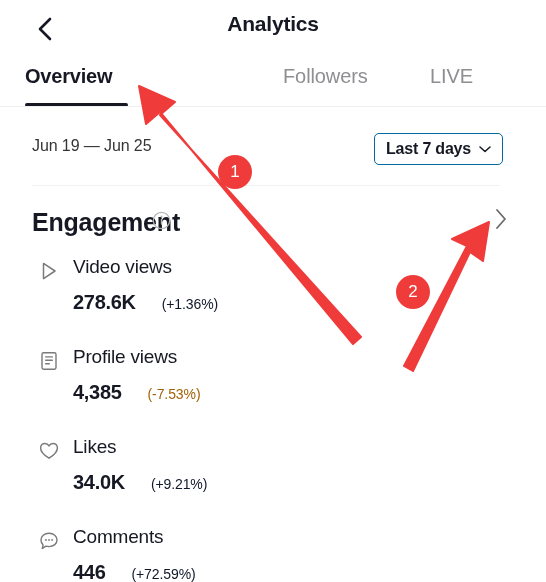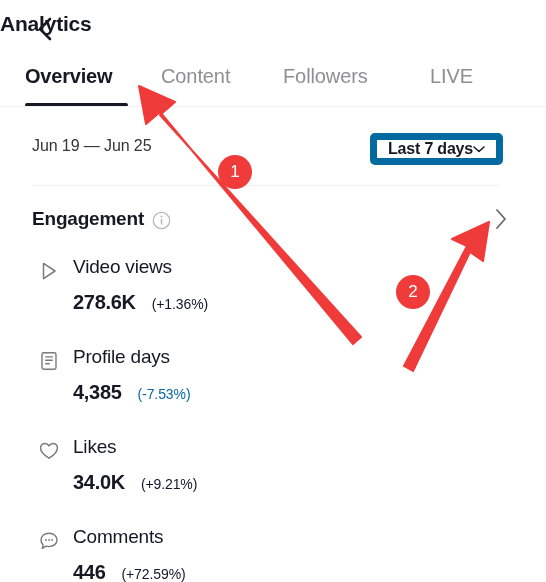--- a/index.html
+++ b/index.html
@@ -39,20 +39,21 @@
     align-items: center;
     justify-content: center;
     cursor: pointer;
   }
   .back-btn svg { display: block; }
   .page-title {
     position: absolute;
     left: 0;
     top: 12px;
     width: 546px;
+    text-align: center;
     font-size: 21px;
     font-weight: bold;
     color: #161823;
     letter-spacing: -0.2px;
   }
 
   
   .tabs {
     position: absolute;
     top: 62px;
@@ -112,26 +113,26 @@
     font-size: 16px;
     color: #343434;
     letter-spacing: -0.1px;
   }
   .range-select {
     position: absolute;
     right: 43px;
     top: 3px;
     height: 32px;
     padding: 0 11px;
-    border: 7px solid #0369a1;
+    border: 1px solid #0369a1;
     border-radius: 5px;
     background: #ffffff;
     display: flex;
     align-items: center;
-    gap: 0;
+    gap: 8px;
     cursor: pointer;
     box-sizing: border-box;
   }
   .range-select-label {
     font-size: 16px;
     font-weight: bold;
     color: #161823;
     letter-spacing: -0.2px;
   }
 
@@ -149,21 +150,21 @@
     position: absolute;
     top: 206px;
     left: 0;
     width: 546px;
     height: 32px;
   }
   .section-title {
     position: absolute;
     left: 32px;
     top: 2px;
-    font-size: 19px;
+    font-size: 25px;
     font-weight: bold;
     color: #161823;
     letter-spacing: -0.2px;
   }
   .info-icon {
     position: absolute;
     left: 152px;
     top: 5px;
     cursor: pointer;
   }
@@ -200,34 +201,34 @@
     color: #161823;
     letter-spacing: -0.2px;
     text-align: right;
   }
   .metric-value-row {
     position: absolute;
     left: 73px;
     top: 33px;
     display: flex;
     align-items: baseline;
-    gap: 16px;
+    gap: 26px;
   }
   .metric-value {
     font-size: 20px;
     font-weight: bold;
     color: #161823;
     letter-spacing: -0.3px;
   }
   .metric-delta {
     font-size: 14px;
     letter-spacing: -0.1px;
   }
   .delta-up { color: #0f172a; }
-  .delta-down { color: #0369a1; }
+  .delta-down { color: #a16207; }
 
   
   .annotations {
     position: absolute;
     inset: 0;
     pointer-events: none;
   }
   .annotations svg {
     position: absolute;
     inset: 0;
@@ -260,23 +261,20 @@
         </svg>
       </span>
     </div>
     <div class="page-title">Analytics</div>
   </div>
 
   <div class="tabs">
     <div class="tab active" style="left:25px;">
       <span>Overview</span>
     </div>
-    <div class="tab inactive" style="left:161px;">
-      <span>Content</span>
-    </div>
     <div class="tab inactive" style="left:283px;">
       <span>Followers</span>
     </div>
     <div class="tab inactive" style="left:430px;">
       <span>LIVE</span>
     </div>
     <div class="tab-underline"></div>
     <div class="tabs-border"></div>
   </div>
 
@@ -327,21 +325,21 @@
 
     <div class="metric">
       <div class="metric-icon">
         <svg width="22" height="22" viewBox="0 0 22 22">
           <rect x="4" y="2.8" width="14" height="16.4" rx="1.6" fill="none" stroke="#7a7a7a" stroke-width="1.4"></rect>
           <rect x="7" y="6.2" width="8" height="1.4" rx="0.7" fill="#7a7a7a"></rect>
           <rect x="7" y="9.6" width="8" height="1.4" rx="0.7" fill="#7a7a7a"></rect>
           <rect x="7" y="13" width="5" height="1.4" rx="0.7" fill="#7a7a7a"></rect>
         </svg>
       </div>
-      <div class="metric-label">Profile days</div>
+      <div class="metric-label">Profile views</div>
       <div class="metric-value-row">
         <span class="metric-value">4,385</span>
         <span class="metric-delta delta-down">(-7.53%)</span>
       </div>
     </div>
 
     <div class="metric">
       <div class="metric-icon">
         <svg width="22" height="22" viewBox="0 0 22 22">
           <path d="M11 18.2 C11 18.2 2.6 12.9 2.6 7.9 C2.6 5.2 4.7 3.4 6.9 3.4 C8.6 3.4 10.2 4.4 11 5.9 C11.8 4.4 13.4 3.4 15.1 3.4 C17.3 3.4 19.4 5.2 19.4 7.9 C19.4 12.9 11 18.2 11 18.2 Z" fill="none" stroke="#7a7a7a" stroke-width="1.5" stroke-linejoin="round"></path>

